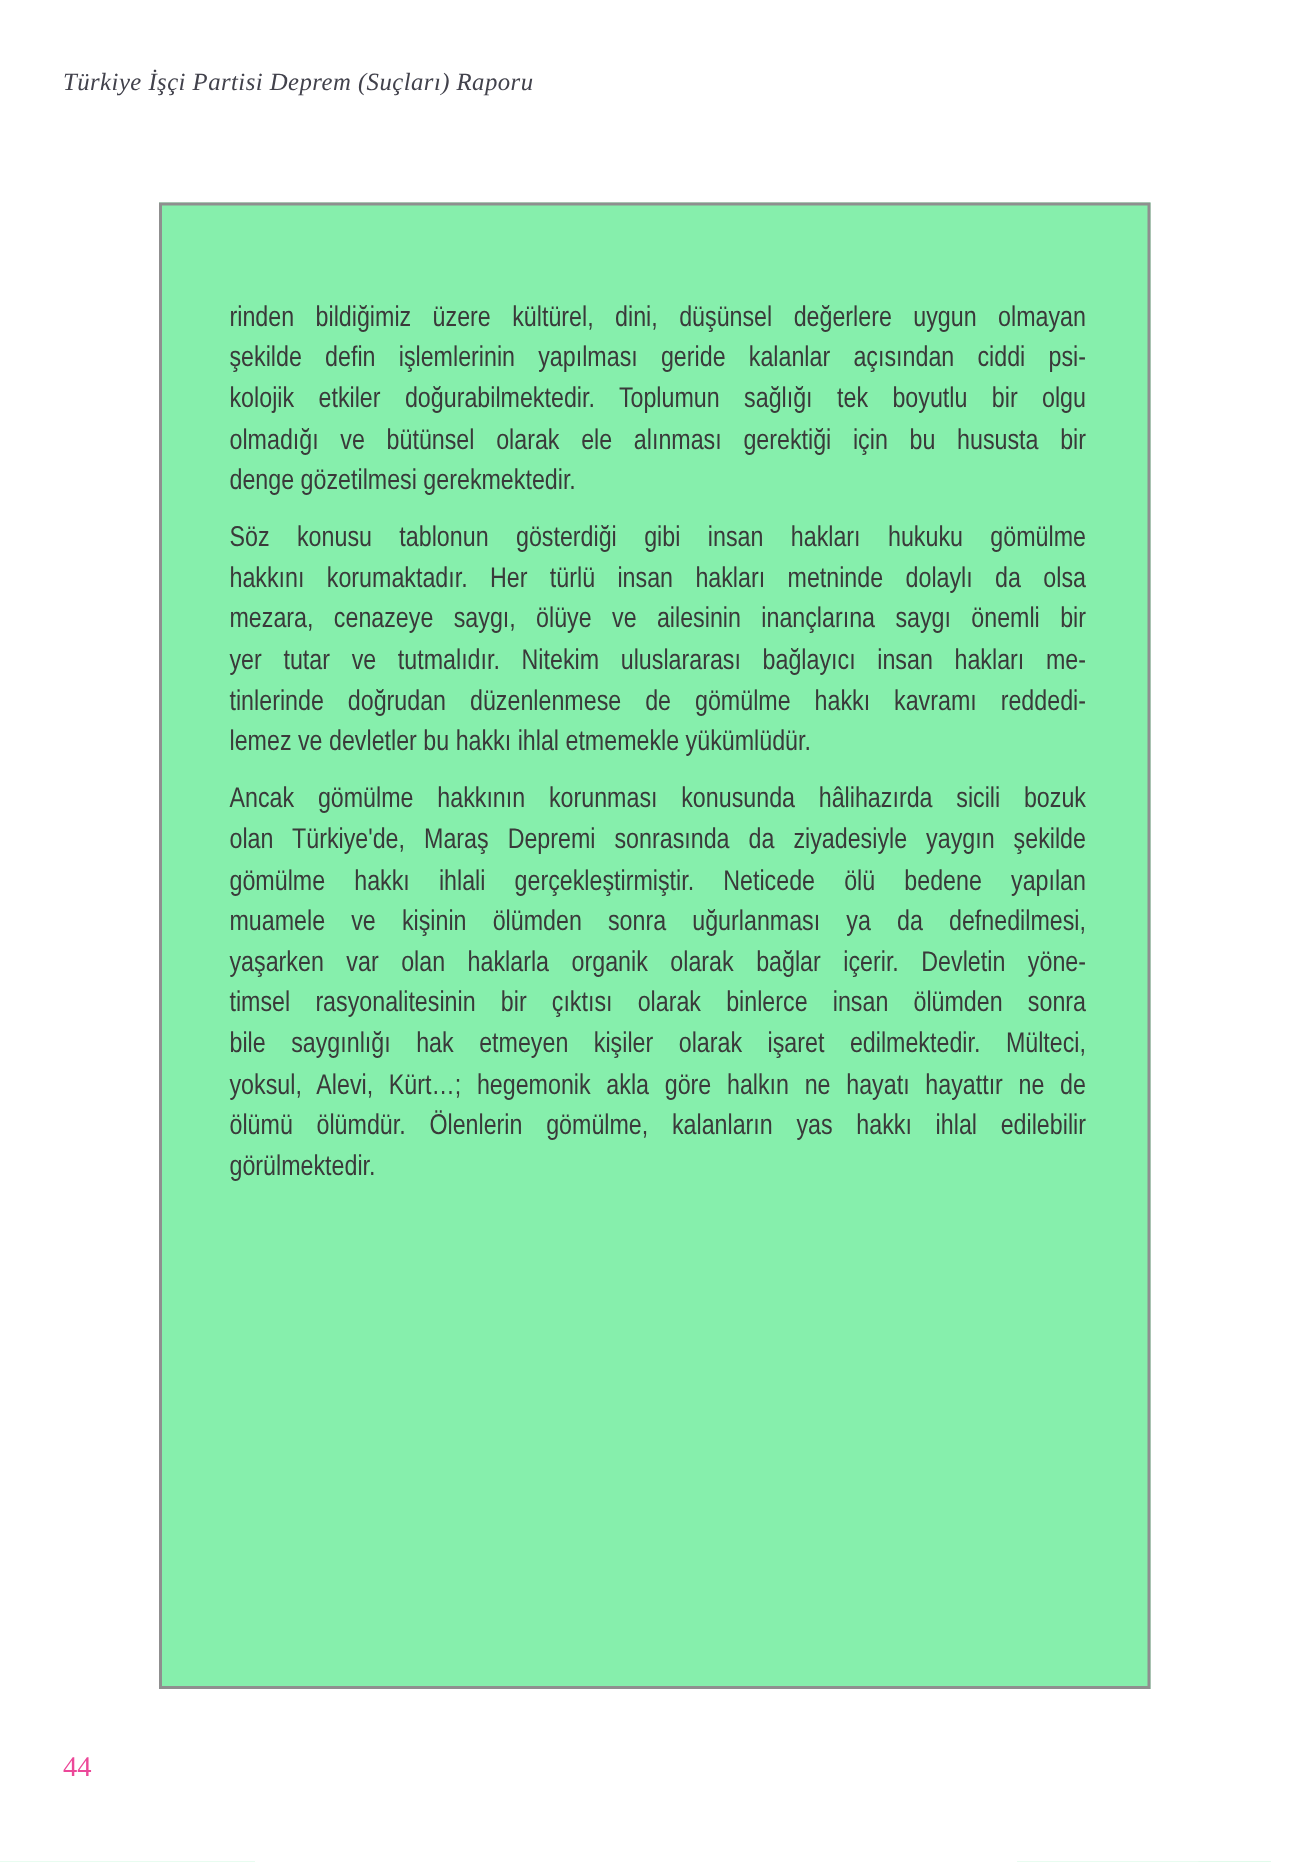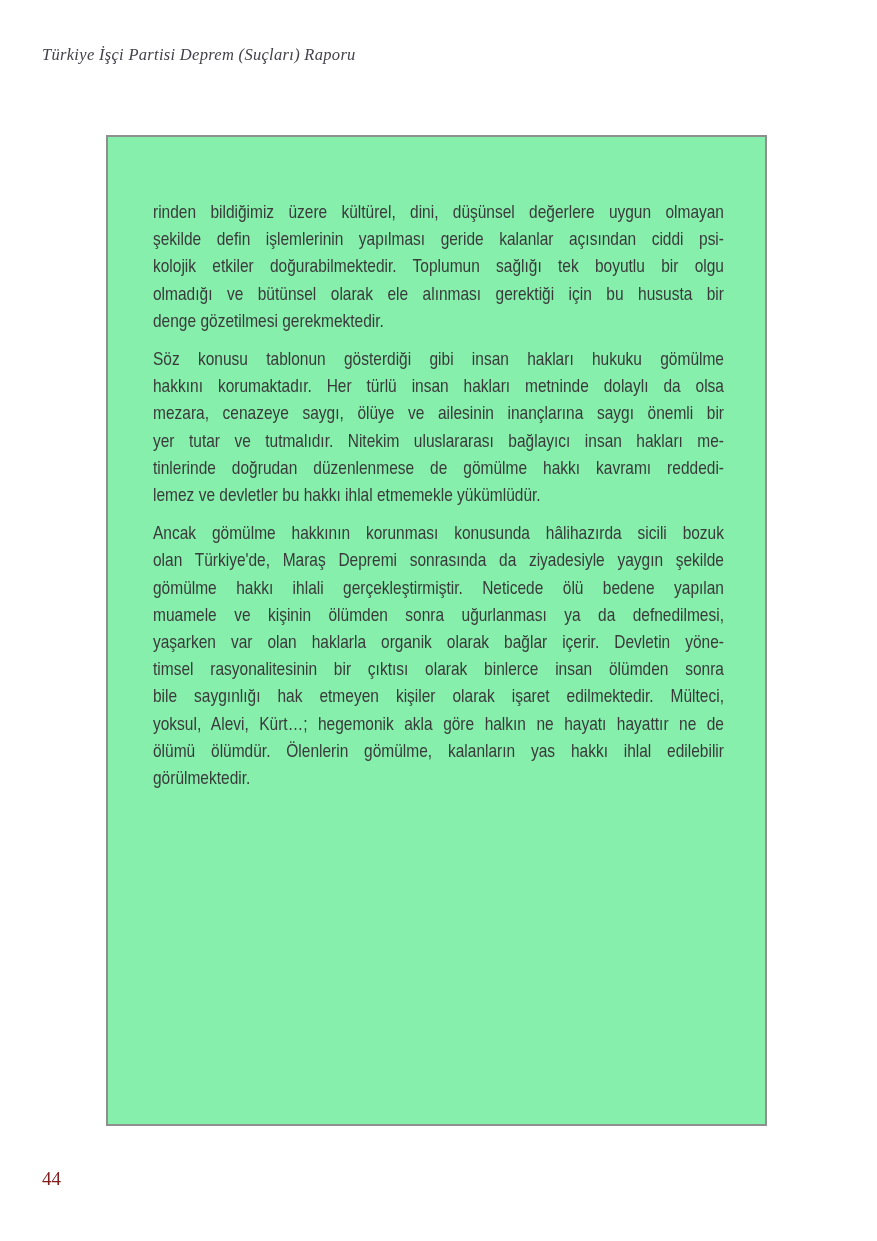--- a/index.html
+++ b/index.html
@@ -54,21 +54,21 @@
   }
   .line.last {
     text-align-last: left;
   }
   .page-number {
     position: absolute;
     left: 42px;
     top: 1168px;
     font-family: "Liberation Serif", "DejaVu Serif", serif;
     font-size: 19px;
-    color: #7f1d1d;
+    color: #ec4899;
   }
 </style>
 </head>
 <body>
 
 <div class="page">
 
   <div class="running-header">Türkiye İşçi Partisi Deprem (Suçları) Raporu</div>
 
   <div class="content-box">

